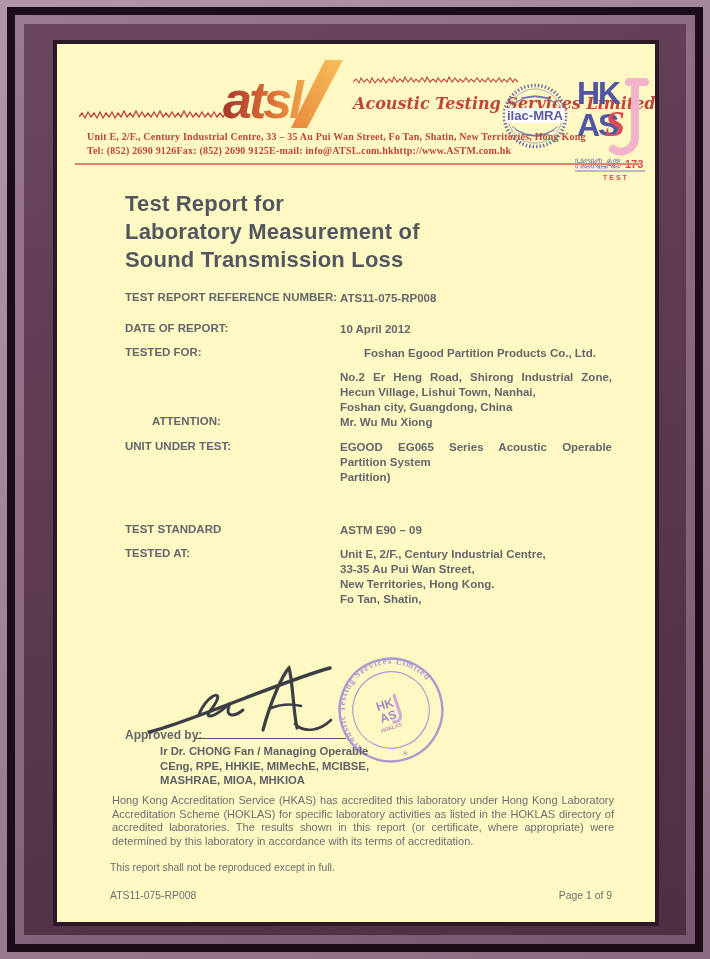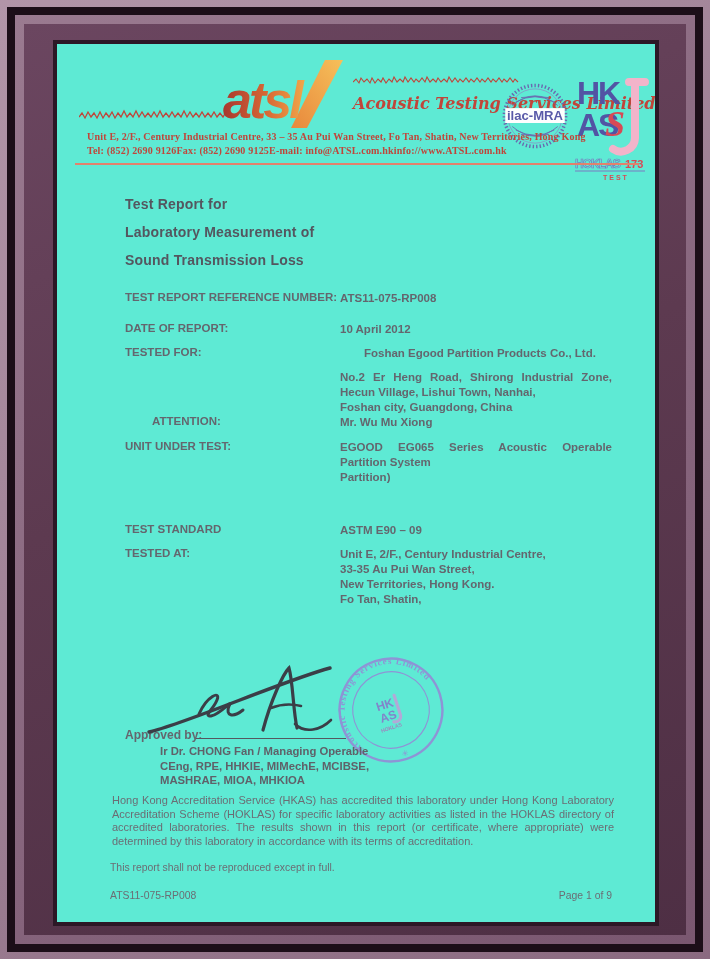--- a/index.html
+++ b/index.html
@@ -1,27 +1,27 @@
 <!DOCTYPE html>
 <html><head>
 <meta charset="utf-8">
 <style>
   html,body{margin:0;padding:0;width:710px;height:959px;overflow:hidden;background:#241420;
     font-family:"Liberation Sans",sans-serif;}
   .frame-light{position:absolute;inset:0;background:linear-gradient(145deg,#b295a8,#8a6a80);}
   .frame-dark{position:absolute;inset:7px;background:#1c0e18;}
   .frame-strip{position:absolute;inset:15px;background:linear-gradient(145deg,#9a7a90,#7a5770);}
   .frame-main{position:absolute;inset:24px;background:linear-gradient(160deg,#6b4660 0%,#5d3a50 45%,#4e2f44 100%);}
-  .paper{position:absolute;left:57px;top:44px;right:55px;bottom:37px;background:#5eead4;
+  .paper{position:absolute;left:57px;top:44px;right:55px;bottom:37px;background:#fef9c3;
     box-shadow:0 0 0 4px #2c1826;}
   .abs{position:absolute;}
   .addr{font-family:"Liberation Serif",serif;font-weight:bold;font-size:10px;color:#c0453a;letter-spacing:.2px;}
   .contacts{display:flex;}
   .rule{position:absolute;left:18px;right:16px;top:119px;height:2px;background:#e2826c;}
-  .title{font-size:14px;font-weight:bold;color:#54565f;line-height:28px;letter-spacing:.2px;}
+  .title{font-size:22px;font-weight:bold;color:#54565f;line-height:28px;letter-spacing:.2px;}
   .lbl{position:absolute;left:68px;font-weight:bold;font-size:11.5px;color:#64666e;white-space:nowrap;}
   .val{position:absolute;left:283px;width:272px;font-weight:bold;font-size:11.5px;color:#64666e;line-height:15px;}
   .just{text-align:justify;text-align-last:justify;}
   .cn{font-size:14.5px;font-weight:bold;color:#c0453a;letter-spacing:3px;white-space:nowrap;}
   .script{font-family:"DejaVu Serif",serif;font-style:italic;font-weight:bold;font-size:16px;color:#c0453a;white-space:nowrap;}
   .footer-par{position:absolute;left:55px;width:502px;font-size:11px;color:#6b6d74;line-height:13.6px;text-align:justify;}
   .sig-line{position:absolute;left:139px;top:694px;width:150px;border-top:1.6px solid #55575f;}
   .name-block{position:absolute;left:103px;top:700px;font-weight:bold;font-size:11.3px;color:#5f6169;line-height:14.5px;white-space:nowrap;}
 </style>
 </head>
@@ -83,21 +83,21 @@
     <text x="52" y="92" font-size="11" font-weight="bold" font-family="Liberation Sans, sans-serif" fill="#d84a55">173</text>
     <line x1="2" y1="95" x2="72" y2="95" stroke="#7a7ac0" stroke-width="1"></line>
     <text x="30" y="104" font-size="7" font-weight="bold" font-family="Liberation Sans, sans-serif" fill="#d84a55" letter-spacing="2">TEST</text>
   </svg>
 
   <div class="abs addr" style="left:30px;top:87px;white-space:nowrap;">Unit E, 2/F., Century Industrial Centre, 33 – 35 Au Pui Wan Street, Fo Tan, Shatin, New Territories, Hong Kong</div>
   <div class="abs addr contacts" style="left:30px;top:101px;">
     <span>Tel: (852) 2690 9126</span>
     <span>Fax: (852) 2690 9125</span>
     <span>E-mail: info@ATSL.com.hk</span>
-    <span>info://www.ATSL.com.hk</span>
+    <span>http://www.ASTM.com.hk</span>
   </div>
 
   <div class="rule"></div>
 
   <div class="abs title" style="left:68px;top:146px;">
     <div>Test Report for</div>
     <div>Laboratory Measurement of</div>
     <div>Sound Transmission Loss</div>
   </div>
 

